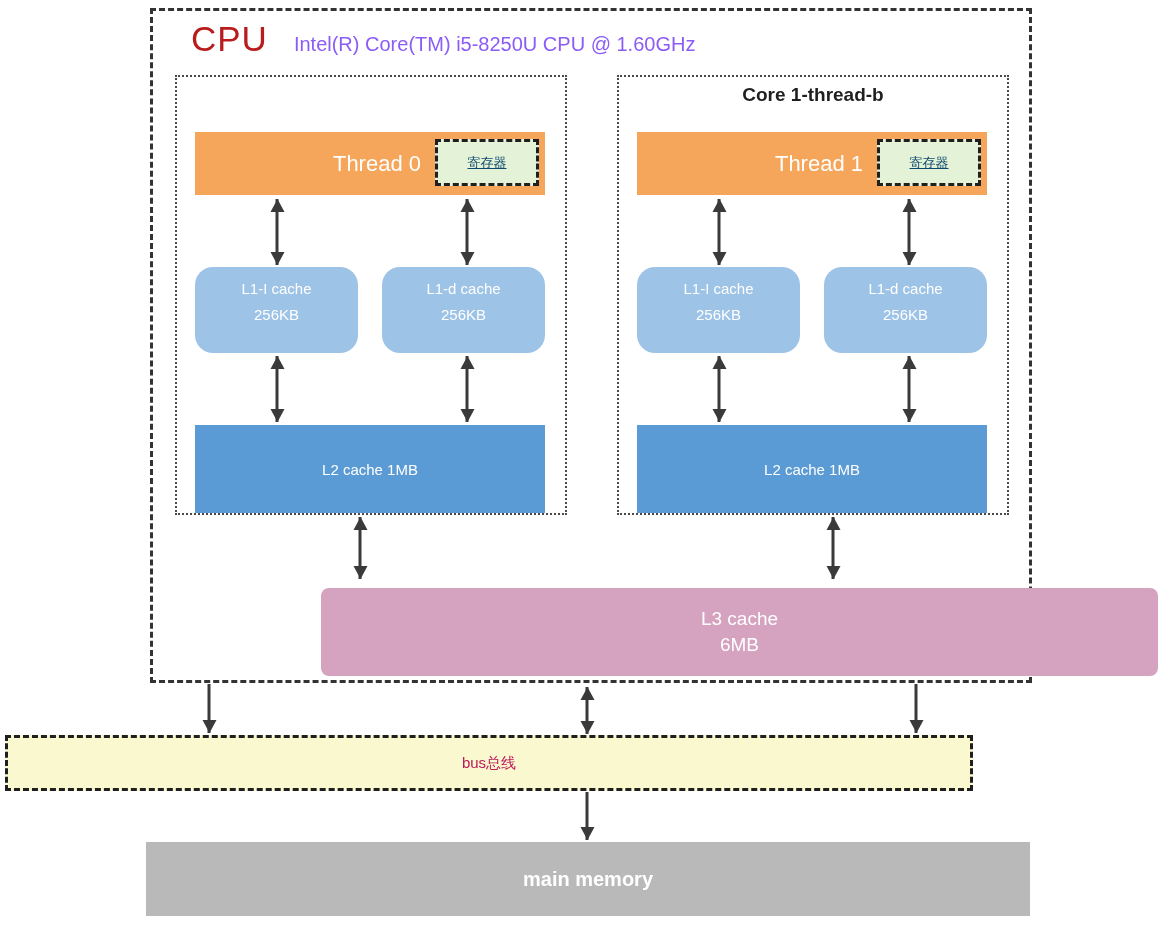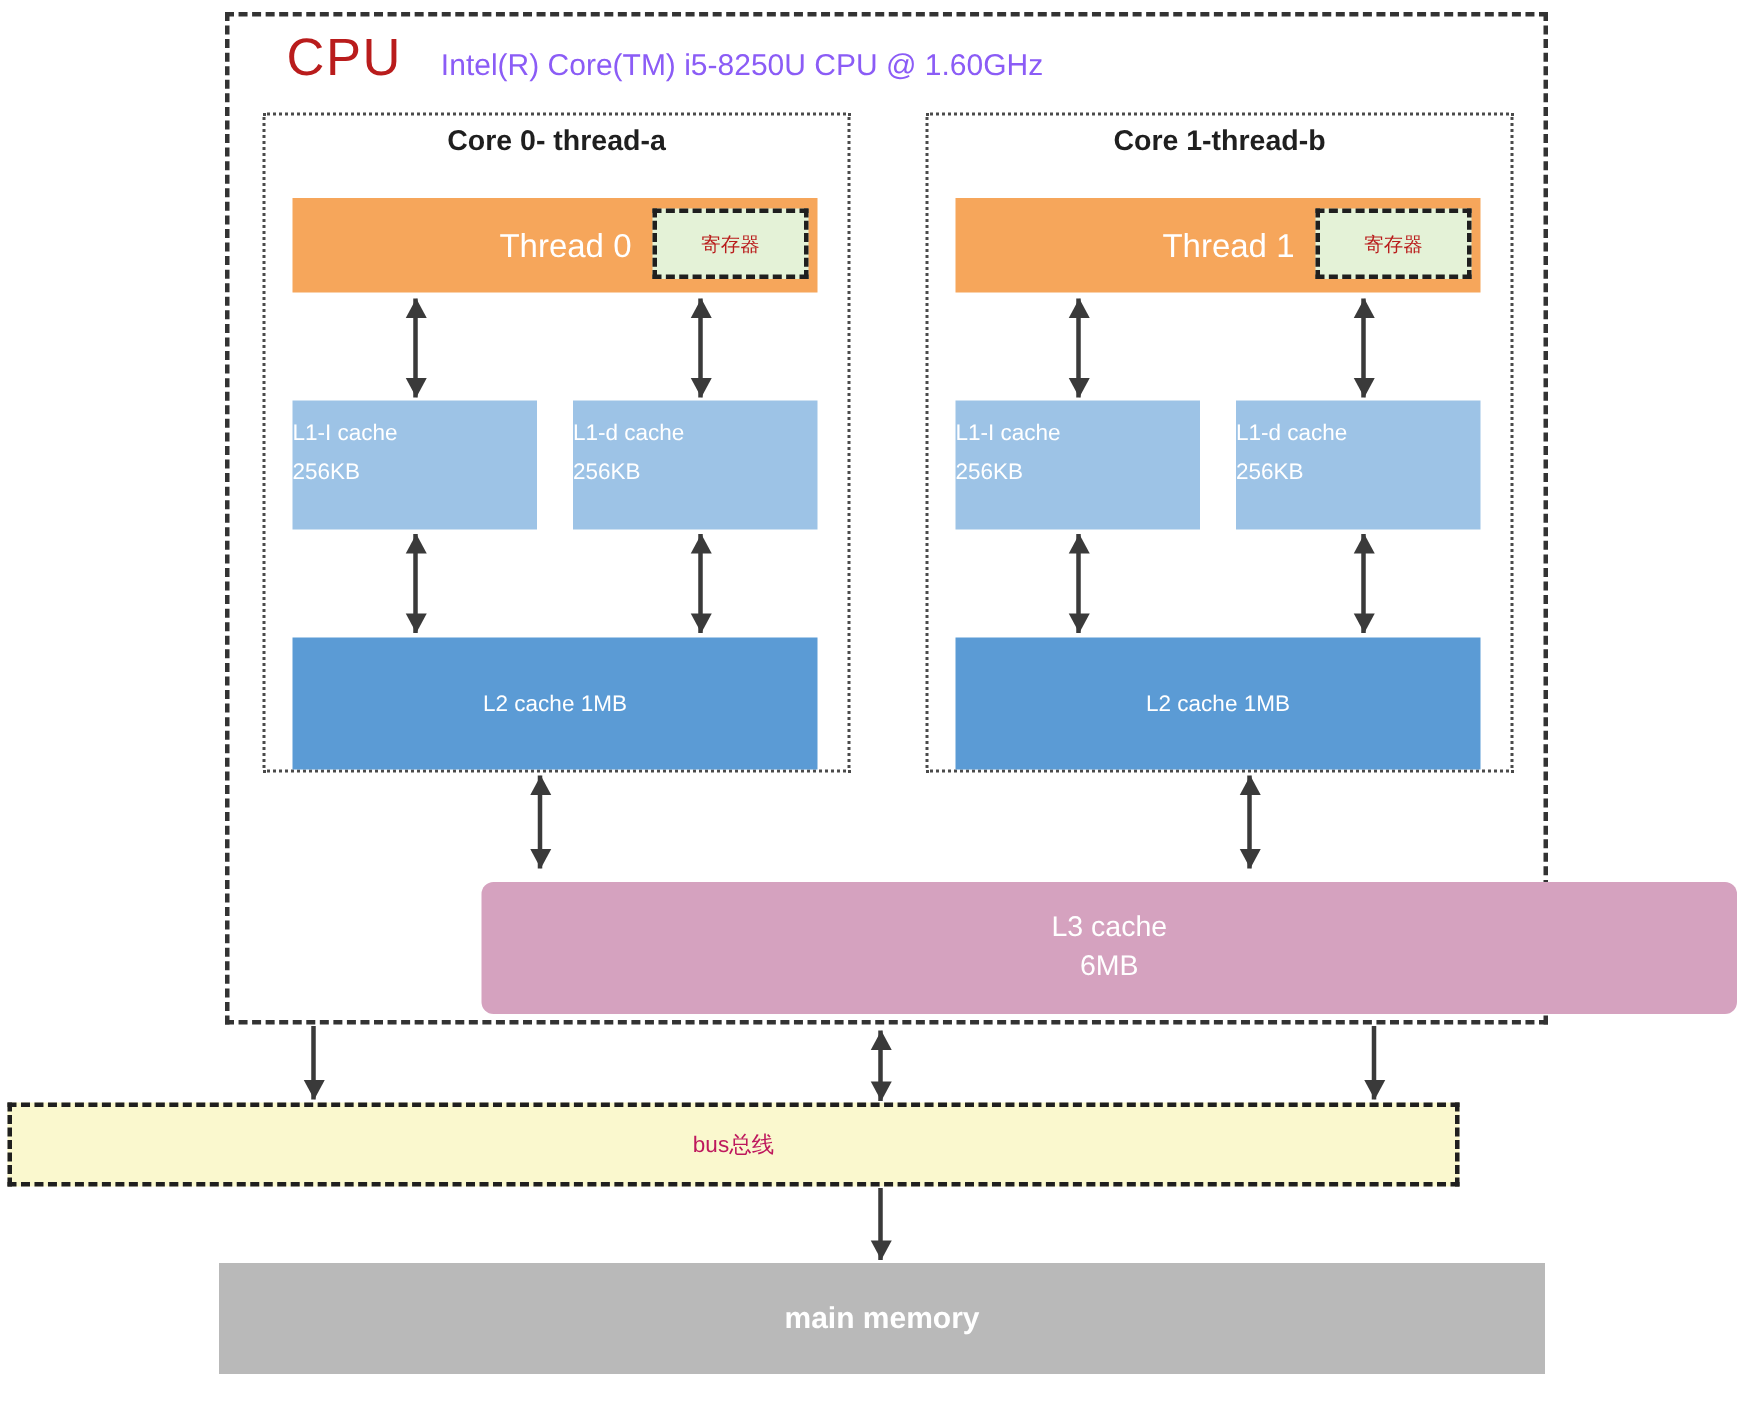--- a/index.html
+++ b/index.html
@@ -41,29 +41,29 @@
   }
   .thread-label {
     position:absolute; right:124px; top:50%; transform:translateY(-50%);
     font-size:22px; color:#ffffff; white-space:nowrap;
   }
   .register-box {
     position:absolute; right:6px; top:7px; width:104px; height:47px;
     background:var(--register-green,#E4F2D7);
     border:3px dashed #1f1f1f; box-sizing:border-box;
     display:flex; align-items:center; justify-content:center;
-    font-size:13px; color:#b91c1c;
+    font-size:13px; color:#0c4a6e;text-decoration:underline;
   }
 
   
   .l1 {
     top:190px; width:163px; height:86px;
     background:var(--l1-blue,#9DC3E6);
-    color:#ffffff; font-size:15px;
-    padding-top:9px; line-height:1.75;
+    color:#ffffff; text-align:center; font-size:15px;
+    padding-top:9px; line-height:1.75;border-radius:18px;
   }
   .l1i { left:18px; }
   .l1d { left:205px; }
 
   
   .l2 {
     left:18px; top:348px; width:350px; height:88px;
     background:var(--l2-blue,#5B9BD5);
     color:#ffffff; font-size:15px;
     display:flex; align-items:center; justify-content:center;
@@ -124,21 +124,20 @@
 <div class="canvas">
 
   <div class="abs cpu-box">
 
     <div class="abs cpu-header">
       <span class="cpu-title">CPU</span>
       <span class="cpu-subtitle">Intel(R) Core(TM) i5-8250U CPU @ 1.60GHz</span>
     </div>
 
     <div class="abs core core-0">
-      <div class="abs core-title">Core 0- thread-a</div>
 
       <div class="abs thread-box">
         <span class="thread-label">Thread 0</span>
         <div class="register-box">寄存器</div>
       </div>
 
       <div class="varrow both a-thread-l1 ax-left"></div>
       <div class="varrow both a-thread-l1 ax-right"></div>
 
       <div class="abs l1 l1i">

